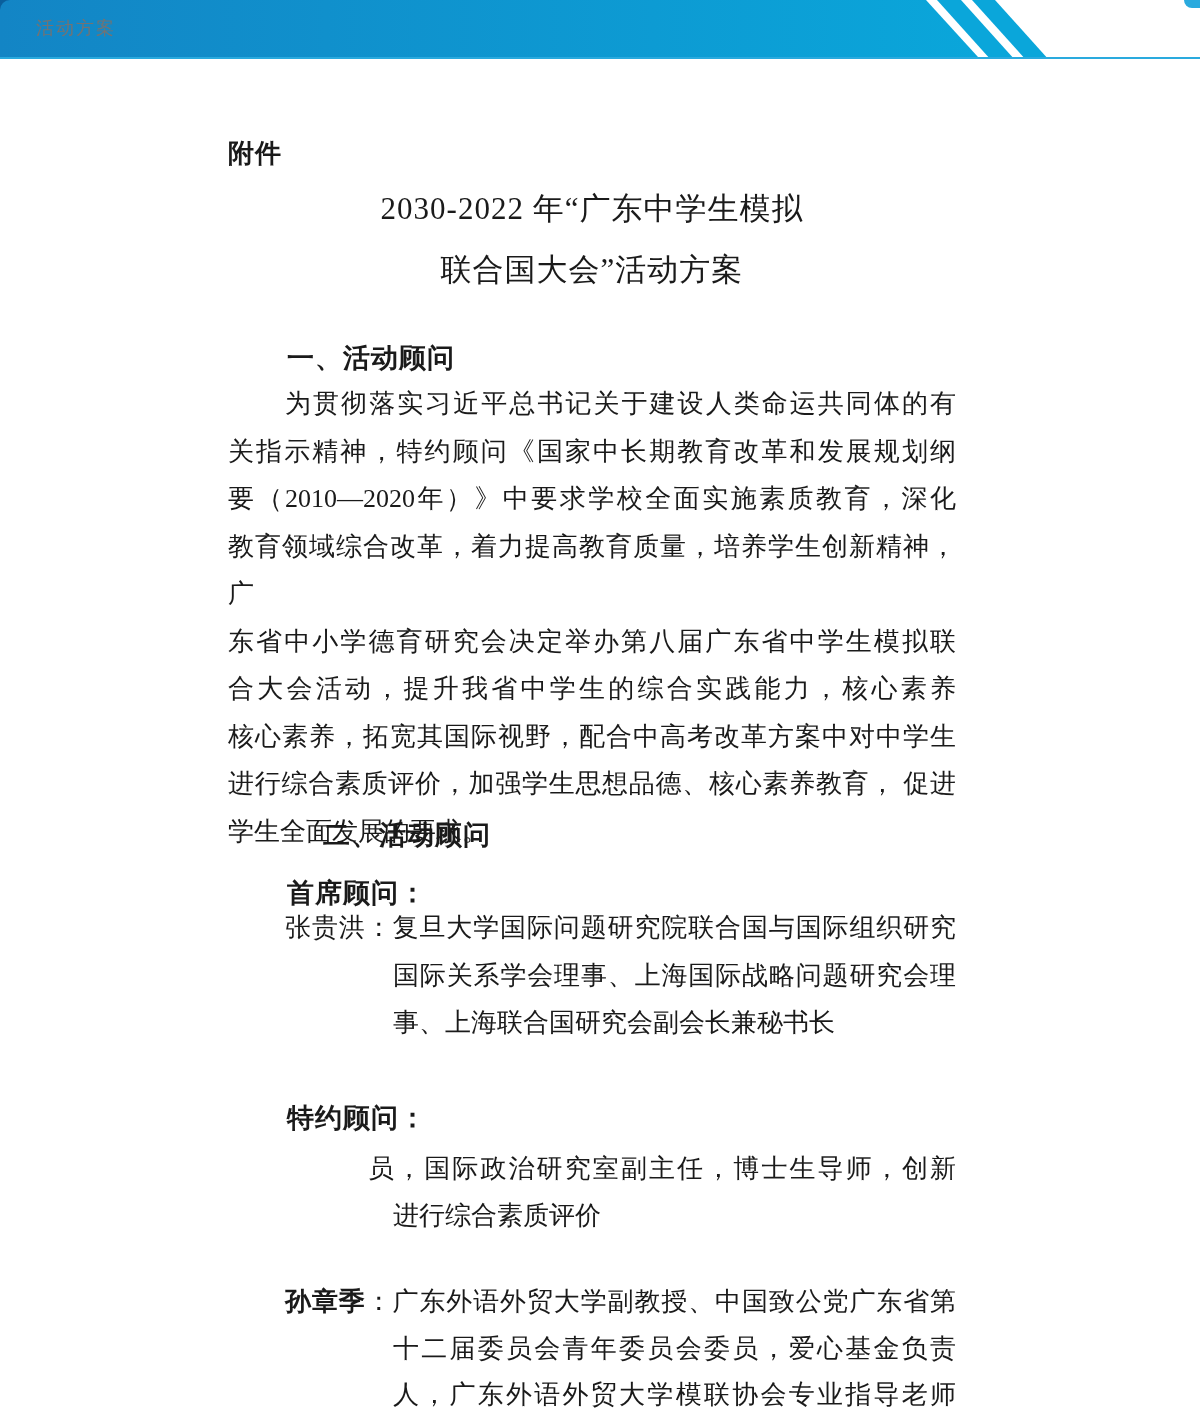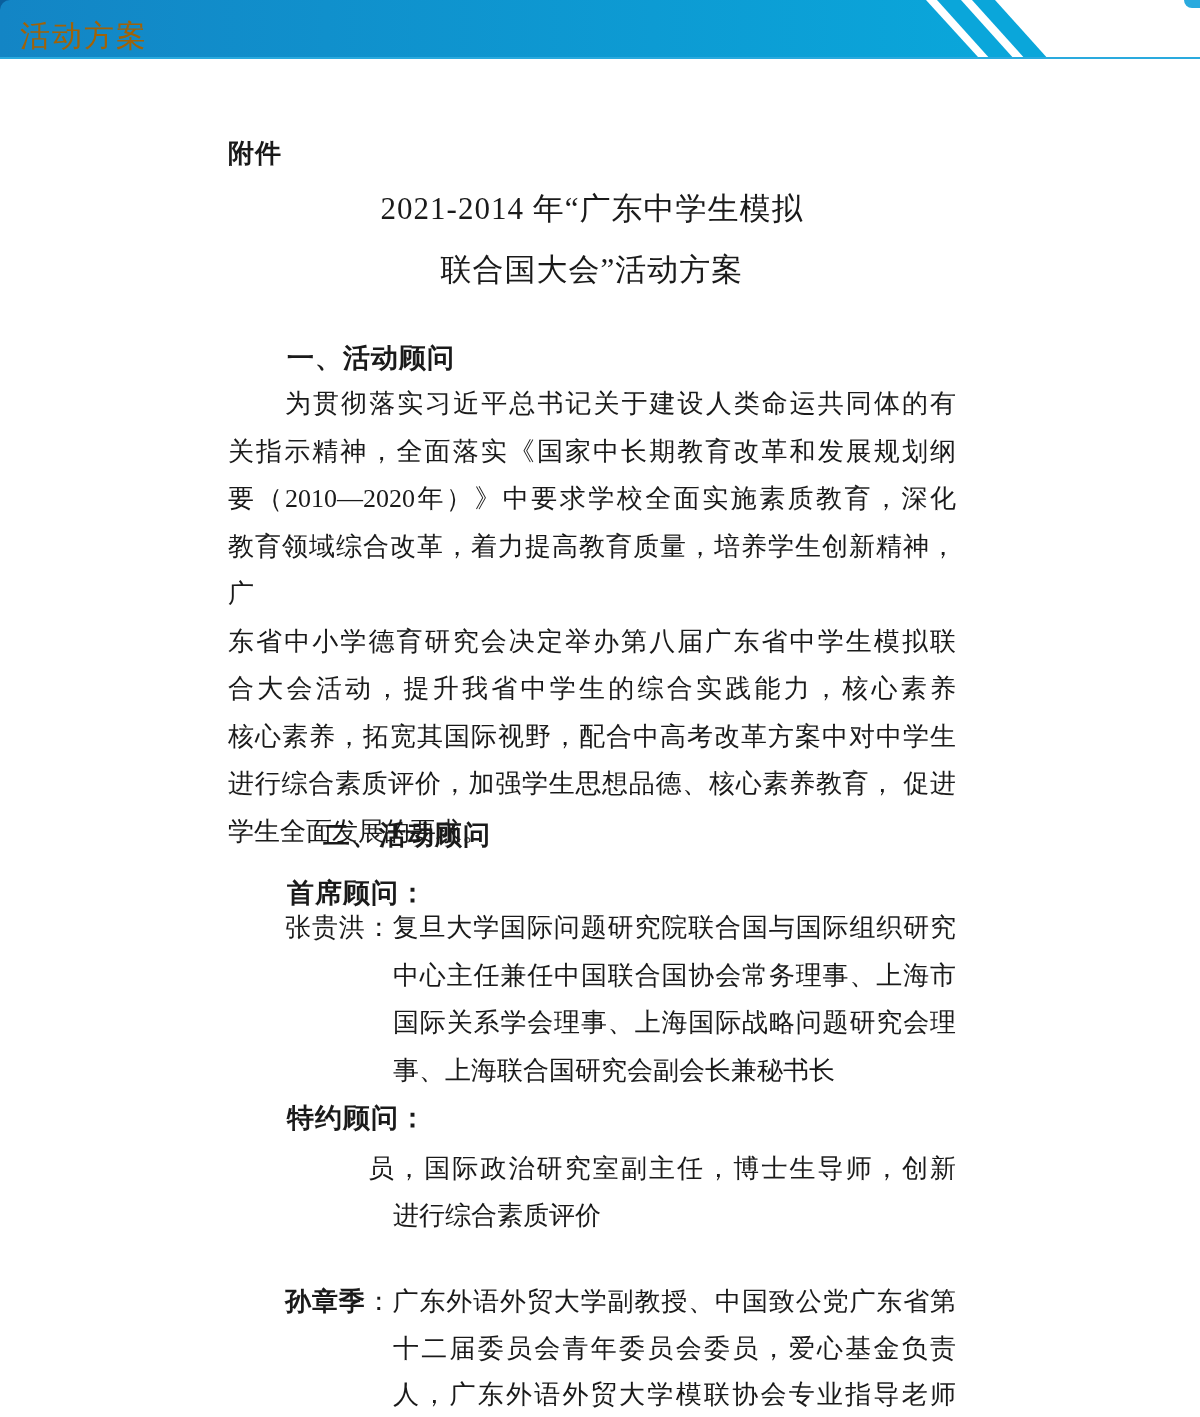--- a/index.html
+++ b/index.html
@@ -40,23 +40,23 @@
   .stripe-2 { left: 972px; width: 23px; }
   .header-line {
     position: absolute; left: 0; top: 57px; width: 1200px; height: 2px;
     background: #2aaade;
   }
   .corner-tr {
     position: absolute; right: 0; top: 0; width: 16px; height: 8px;
     background: #2aaade; border-radius: 0 0 0 12px;
   }
   .tab-label {
-    position: absolute; left: 20px; top: 16px;
-    color: #a16207; font-family: "Liberation Sans", "DejaVu Sans", sans-serif;
-    font-size: 30px; letter-spacing: 2px;
+    position: absolute; left: 36px; top: 16px;
+    color: #737373; font-family: "Liberation Sans", "DejaVu Sans", sans-serif;
+    font-size: 18px; letter-spacing: 2px;
   }
 
   
   .heiti {
     font-family: "Liberation Sans", "DejaVu Sans", sans-serif;
     font-weight: bold;
   }
   .attachment {
     position: absolute; left: 228px; top: 136px;
     font-size: 26px; letter-spacing: 1px;
@@ -102,45 +102,44 @@
   <div class="stripe stripe-1"></div>
   <div class="stripe stripe-2"></div>
   <div class="header-line"></div>
   <div class="corner-tr"></div>
   <div class="tab-label">活动方案</div>
 </div>
 
 <div class="attachment heiti">附件</div>
 
 <div class="doc-title">
-  <div class="title-line">2021-2014 年“广东中学生模拟</div>
+  <div class="title-line">2030-2022 年“广东中学生模拟</div>
   <div class="title-line">联合国大会”活动方案</div>
 </div>
 
 <div class="sec-heading heiti h-sec1">一、活动顾问</div>
 
 <div class="block para">
   <div class="ln fill ind-first">为贯彻落实习近平总书记关于建设人类命运共同体的有</div>
-  <div class="ln fill">关指示精神，全面落实《国家中长期教育改革和发展规划纲</div>
+  <div class="ln fill">关指示精神，特约顾问《国家中长期教育改革和发展规划纲</div>
   <div class="ln fill">要（2010—2020年）》中要求学校全面实施素质教育，深化</div>
   <div class="ln fill">教育领域综合改革，着力提高教育质量，培养学生创新精神， 广</div>
   <div class="ln fill">东省中小学德育研究会决定举办第八届广东省中学生模拟联</div>
   <div class="ln fill">合大会活动，提升我省中学生的综合实践能力，核心素养</div>
   <div class="ln fill">核心素养，拓宽其国际视野，配合中高考改革方案中对中学生</div>
   <div class="ln fill">进行综合素质评价，加强学生思想品德、核心素养教育， 促进</div>
   <div class="ln">学生全面发展的要求。</div>
 </div>
 
 <div class="sec-heading heiti h-sec2">二、活动顾问</div>
 
 <div class="sec-heading heiti h-chief">首席顾问：</div>
 
 <div class="block chief">
   <div class="ln fill ind-first">张贵洪：复旦大学国际问题研究院联合国与国际组织研究</div>
-  <div class="ln fill ind-hang">中心主任兼任中国联合国协会常务理事、上海市</div>
   <div class="ln fill ind-hang">国际关系学会理事、上海国际战略问题研究会理</div>
   <div class="ln ind-hang">事、上海联合国研究会副会长兼秘书长</div>
 </div>
 
 <div class="sec-heading heiti h-special">特约顾问：</div>
 
 <div class="block adv1">
   <div class="ln fill ind-hang2">员，国际政治研究室副主任，博士生导师，创新</div>
   <div class="ln ind-hang">进行综合素质评价</div>
 </div>

